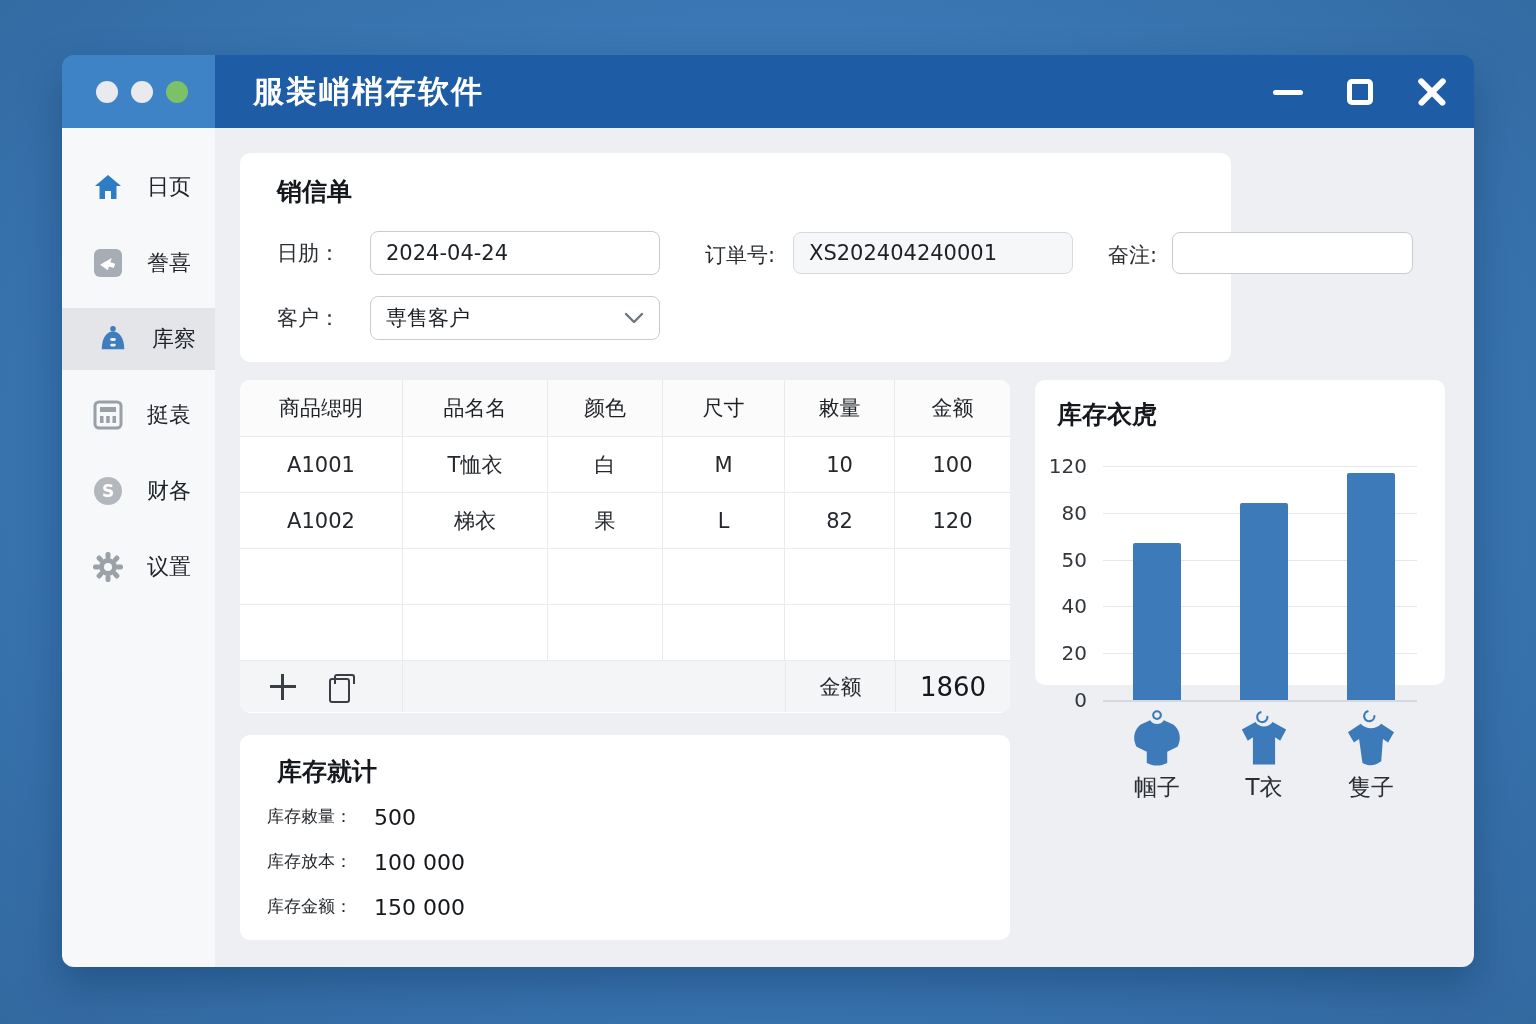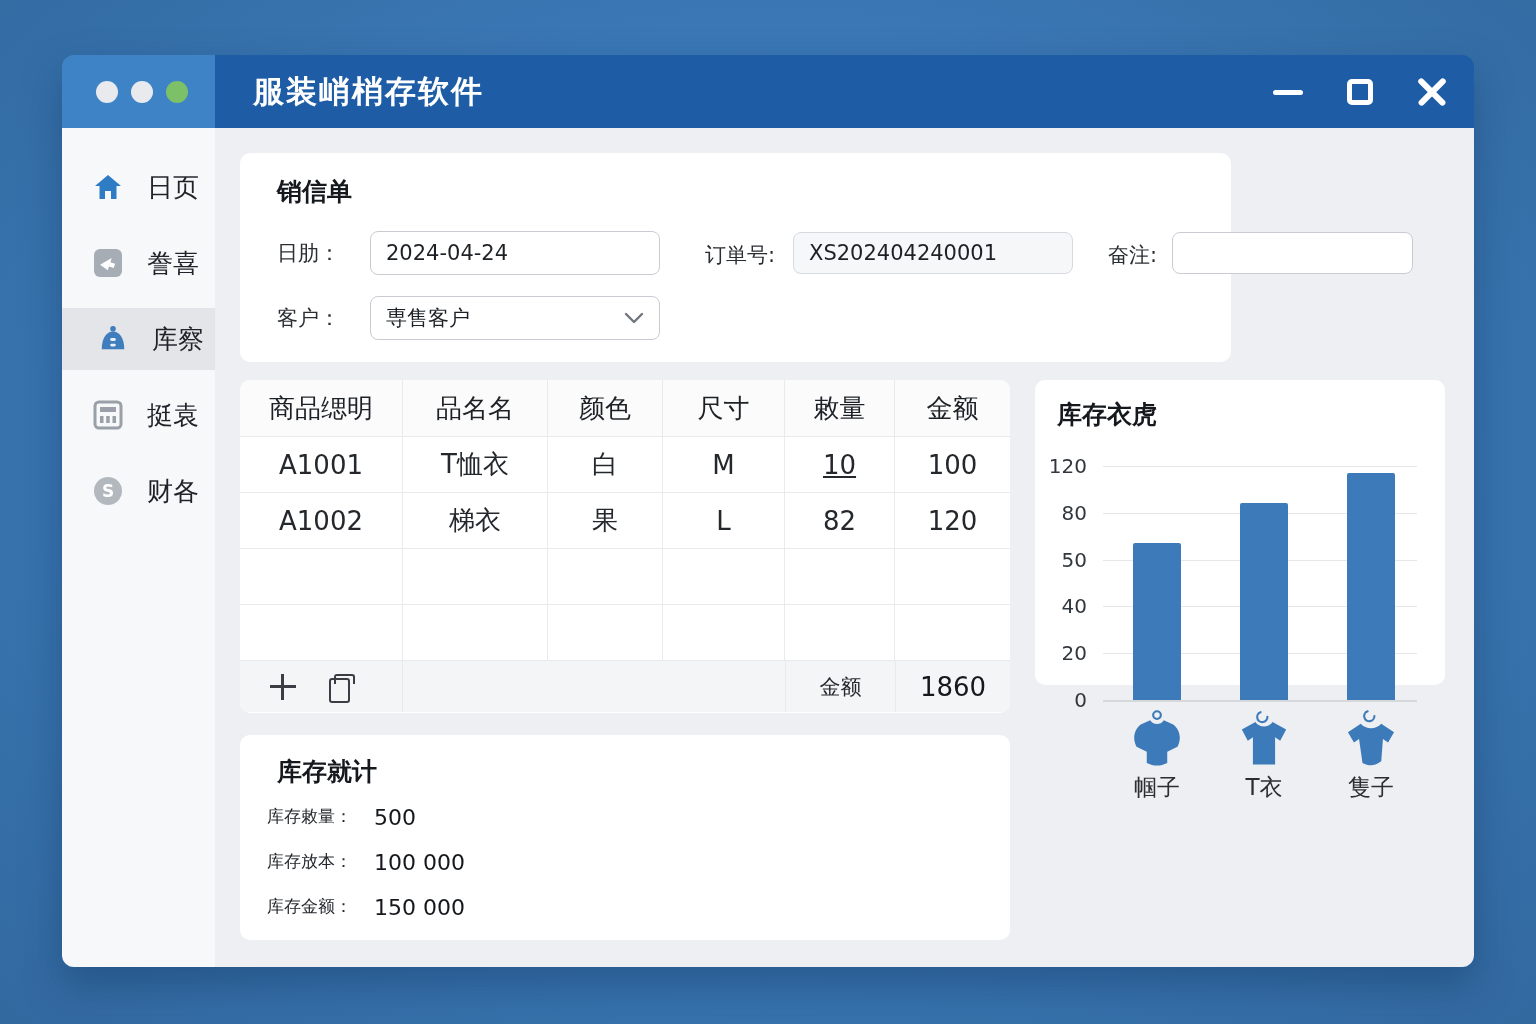--- a/index.html
+++ b/index.html
@@ -32,21 +32,21 @@
   .wc-close::before { transform:rotate(45deg); }
   .wc-close::after  { transform:rotate(-45deg); }
 
   
   .sidebar { position:absolute; left:0; top:73px; bottom:0; width:153px; background:#f7f8fa; }
   .side-item { position:relative; height:46px; display:flex; align-items:center; gap:24px;
     padding-left:31px; margin-top:30px; }
   .side-item:first-child { margin-top:36px; }
   .side-item.active { height:62px; background:#e3e5e9; margin-top:22px; margin-bottom:-8px;padding-left:36px; }
   .side-icon { width:30px; height:30px; flex:0 0 30px; display:flex; align-items:center; justify-content:center; }
-  .side-label { font-size:26px; color:#1f2329; font-weight:500; }
+  .side-label { font-size:22px; color:#1f2329; font-weight:500; }
 
   
   .content { position:absolute; left:153px; top:73px; right:0; bottom:0; background:#edeff2; }
   .card { position:absolute; background:#fff; border-radius:10px; }
   .card-title { font-size:25px; font-weight:bold; color:#15181c; }
 
   
   .form-card { left:25px; top:25px; width:991px; height:209px; }
   .form-card .card-title { position:absolute; left:37px; top:22px; }
   .f-label { position:absolute; font-size:21px; color:#2a2e33; line-height:44px; height:44px; }
@@ -57,21 +57,21 @@
   .select-box { position:absolute; height:44px; border:1.5px solid #c8ccd2; border-radius:8px;
     background:#fff; display:flex; align-items:center; padding:0 15px; }
   .select-box .sel-text { font-size:21px; color:#1d2126; flex:1; }
 
   
   .table-card { left:25px; top:252px; width:770px; height:333px; overflow:hidden; }
   .t-row { display:flex; border-bottom:1px solid #e9eaec; }
   .t-row.header { height:57px; background:#fbfbfc; }
   .t-row.body { height:56px; }
   .t-cell { border-right:1px solid #e9eaec; display:flex; align-items:center; justify-content:center;
-    font-size:26px; color:#24282d; }
+    font-size:21px; color:#24282d; }
   .t-cell:first-child { border-left:none; }
   .t-cell:last-child { border-right:none; }
   .t-row.header .t-cell { font-weight:500; color:#1d2126; }
   .t-footer { height:51px; background:#f4f5f7; display:flex; align-items:center; }
   .t-footer .fcell { height:100%; display:flex; align-items:center; }
   .icon-btn { width:30px; height:30px; position:relative; margin-left:28px; cursor:default; }
   .icon-plus::before { content:""; position:absolute; left:2px; right:2px; top:13px; height:3px; background:#3a3e44; }
   .icon-plus::after  { content:""; position:absolute; top:2px; bottom:2px; left:13px; width:3px; background:#3a3e44; }
   .icon-copy::before { content:""; position:absolute; left:3px; top:6px; width:17px; height:21px;
     border:2.5px solid #3a3e44; border-radius:3px; background:#f4f5f7; }
@@ -164,20 +164,41 @@
         </div>
         <div class="side-item">
           <span class="side-icon">
             <svg width="30" height="30" viewBox="0 0 30 30">
               <circle cx="15" cy="15" r="14" fill="#b3b8bf"></circle>
               <text x="15" y="21" text-anchor="middle" font-size="17" font-weight="bold" fill="#fff" font-family="DejaVu Sans,sans-serif">S</text>
             </svg>
           </span>
           <span class="side-label">财各</span>
         </div>
+        <div class="side-item">
+          <span class="side-icon">
+            <svg width="30" height="30" viewBox="0 0 30 30">
+              <g fill="#9ba1a9">
+                <circle cx="15" cy="15" r="9"></circle>
+                <g>
+                  <rect x="12.5" y="0" width="5" height="7" rx="2"></rect>
+                  <rect x="12.5" y="23" width="5" height="7" rx="2"></rect>
+                  <rect x="0" y="12.5" width="7" height="5" rx="2"></rect>
+                  <rect x="23" y="12.5" width="7" height="5" rx="2"></rect>
+                  <rect x="12.5" y="0" width="5" height="7" rx="2" transform="rotate(45 15 15)"></rect>
+                  <rect x="12.5" y="23" width="5" height="7" rx="2" transform="rotate(45 15 15)"></rect>
+                  <rect x="0" y="12.5" width="7" height="5" rx="2" transform="rotate(45 15 15)"></rect>
+                  <rect x="23" y="12.5" width="7" height="5" rx="2" transform="rotate(45 15 15)"></rect>
+                </g>
+                <circle cx="15" cy="15" r="4" fill="#f7f8fa"></circle>
+              </g>
+            </svg>
+          </span>
+          <span class="side-label">议置</span>
+        </div>
       </aside>
 
     <main class="content">
 
       <section class="card form-card">
         <div class="card-title">销信单</div>
 
         <label class="f-label" style="left:37px; top:78px;">日肋：</label>
         <input class="f-input" style="left: 130px; top: 78px; width: 290px;" value="2024-04-24">
 
@@ -203,21 +224,21 @@
             <div class="t-cell" style="width: 115px;">颜色</div>
             <div class="t-cell" style="width: 122px;">尺寸</div>
             <div class="t-cell" style="width: 110px;">敕量</div>
             <div class="t-cell" style="width: 115px;">金额</div>
           </div>
           <div class="t-row body">
             <div class="t-cell" style="width: 163px;">A1001</div>
             <div class="t-cell" style="width: 145px;">T恤衣</div>
             <div class="t-cell" style="width: 115px;">白</div>
             <div class="t-cell" style="width: 122px;">M</div>
-            <div class="t-cell" style="width: 110px; text-decoration: underline;">10</div>
+            <div class="t-cell" style="width: 110px;">10</div>
             <div class="t-cell" style="width: 115px;">100</div>
           </div>
           <div class="t-row body">
             <div class="t-cell" style="width: 163px;">A1002</div>
             <div class="t-cell" style="width: 145px;">梯衣</div>
             <div class="t-cell" style="width: 115px;">果</div>
             <div class="t-cell" style="width: 122px;">L</div>
             <div class="t-cell" style="width: 110px;">82</div>
             <div class="t-cell" style="width: 115px;">120</div>
           </div>

